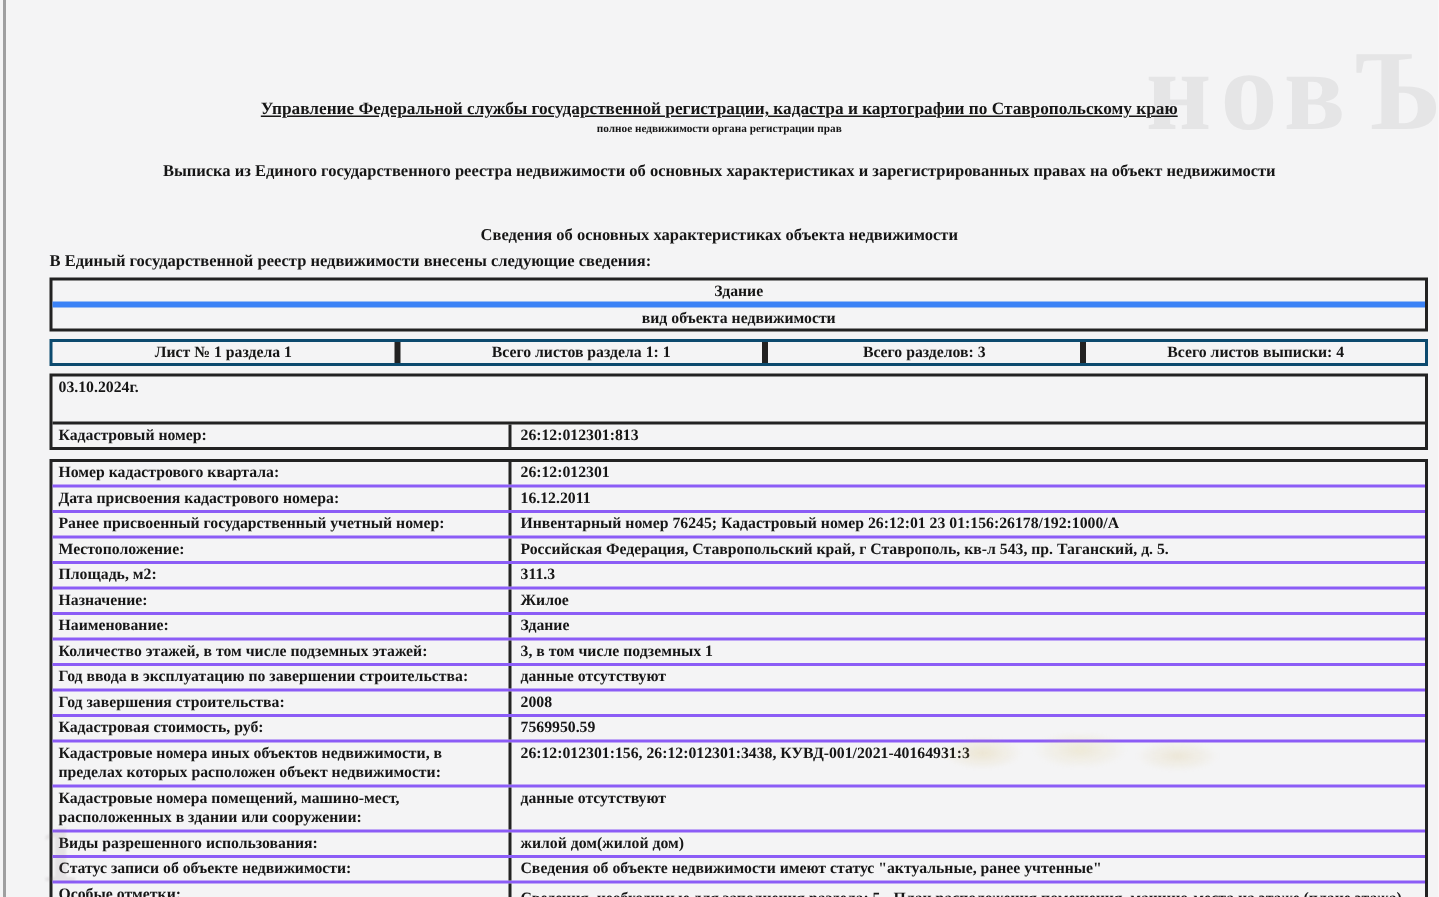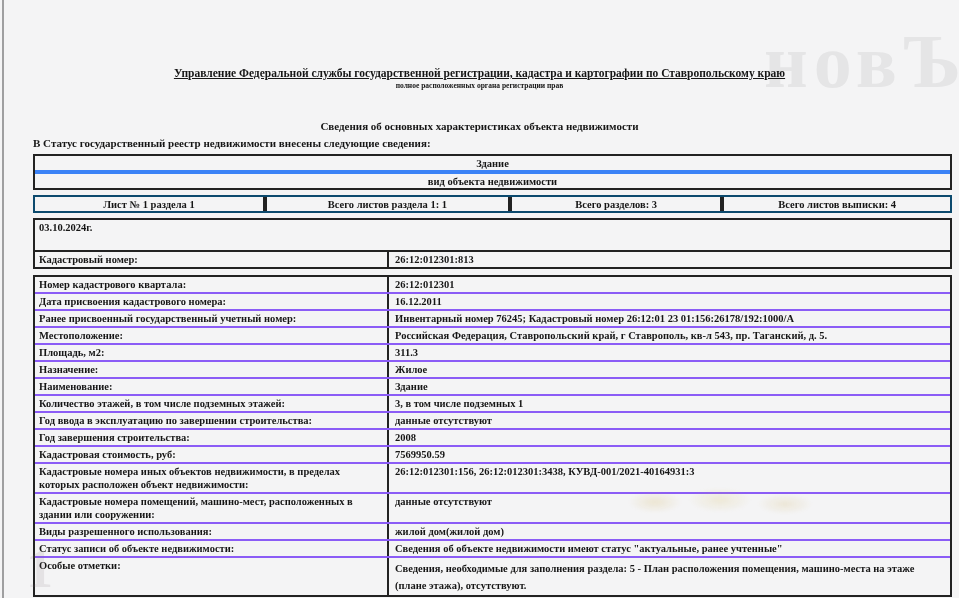--- a/index.html
+++ b/index.html
@@ -61,43 +61,44 @@
   .box{border:2px solid #222;background:transparent;box-sizing:border-box;}
   .gap5{height:5px;} .gap6{height:6px;}
   .type-row{min-height:13px;line-height:13px;text-align:center;padding:1px 2px 0 2px;}
   .type-row.second{border-top:4px solid #3b82f6;}
   .sheet-row{display:flex;border:2px solid #0c4a6e;box-sizing:border-box;}
   .sheet-cell{min-height:13px;line-height:13px;text-align:center;padding:1px 2px 0 2px;box-sizing:border-box;}
   .sheet-cell + .sheet-cell{border-left:4px solid #222;}
   .sc0{width:24.9%;} .sc1{width:26.8%;} .sc2{width:23.2%;} .sc3{width:25.1%;}
   .date-row{min-height:13px;line-height:13px;padding:1px 0 16px 4px;}
   .pair-row{display:flex;border-top:2px solid #222;}
-  .tlabel{width:354px;box-sizing:border-box;padding:1px 4px 1px 4px;line-height:13px;border-right:2px solid #222;flex:none;}
+  .tlabel{width:306px;box-sizing:border-box;padding:1px 4px 1px 4px;line-height:13px;border-right:2px solid #222;flex:none;}
   .tvalue{flex:1;box-sizing:border-box;padding:1px 4px 1px 6px;line-height:13px;}
   .trow{display:flex;min-height:15px;justify-content:flex-end;}
   .trow + .trow{border-top:2px solid #8b5cf6;}
   .trow .tlabel,.trow .tvalue{min-height:13px;}
   .trow.wide-value .tvalue{line-height:17px;padding-top:2px;}
 </style>
 </head>
 <body>
 
 <div class="page">
 
   <div class="edge-line"></div>
 
   <div class="wm-top-right">новЪ</div>
   <div class="wm-center"></div>
   <div class="wm-bottom-left">1</div>
 
   <div class="doc-header">
     <div class="authority-title">Управление Федеральной службы государственной регистрации, кадастра и картографии по Ставропольскому краю</div>
-    <div class="authority-subtitle">полное расположенных органа регистрации прав</div>
+    <div class="authority-subtitle">полное недвижимости органа регистрации прав</div>
+    <div class="document-title">Выписка из Единого государственного реестра недвижимости об основных характеристиках и зарегистрированных правах на объект недвижимости</div>
     <div class="section-title">Сведения об основных характеристиках объекта недвижимости</div>
-    <div class="intro-line">В Статус государственный реестр недвижимости внесены следующие сведения:</div>
+    <div class="intro-line">В Единый государственной реестр недвижимости внесены следующие сведения:</div>
   </div>
 
   <div class="form">
 
     <div class="box">
       <div class="type-row">Здание</div>
       <div class="type-row second">вид объекта недвижимости</div>
     </div>
 
     <div class="gap5"></div>

